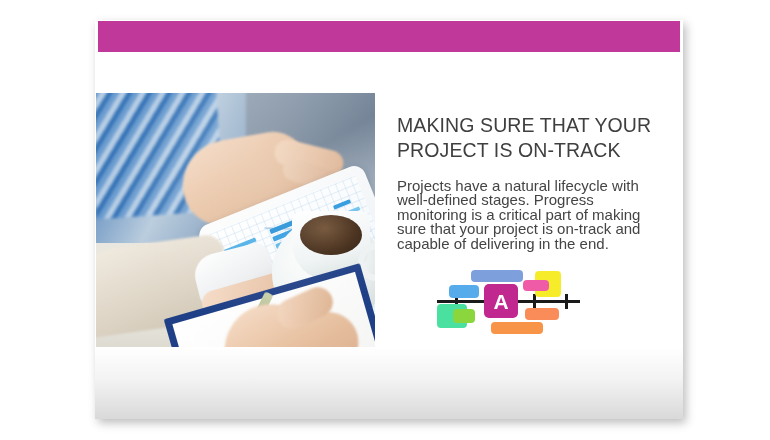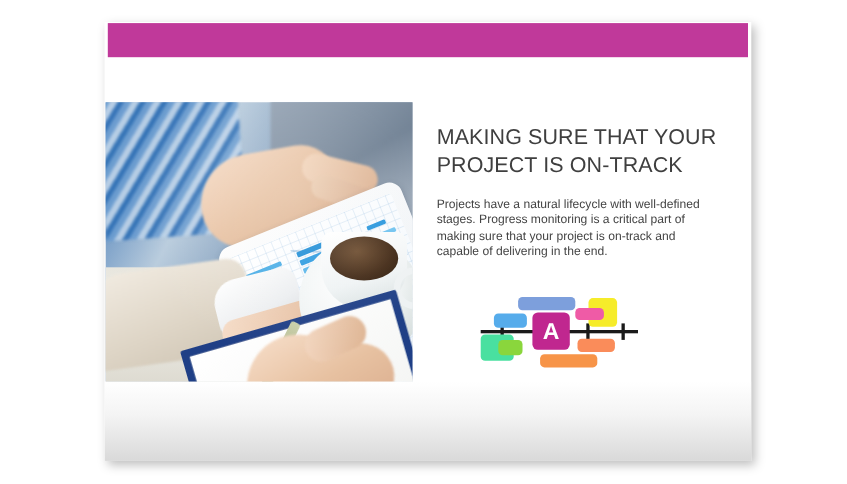--- a/index.html
+++ b/index.html
@@ -178,21 +178,21 @@
 
   
   .rcol{position:absolute;left:302px;top:0;width:276px;}
   .title{
     position:absolute;left:0;top:93px;width:262px;
     font-size:19.5px;line-height:25px;letter-spacing:.1px;
     color:#3f3f3f;font-weight:400;
   }
   .body{
     position:absolute;left:0;top:159px;width:246px;
-    font-size:11px;line-height:14.4px;color:#444444;
+    font-size:15px;line-height:14.4px;color:#444444;
   }
 
   
   .gantt{position:absolute;left:340px;top:242px;width:150px;height:76px;}
   .g-axis{
     position:absolute;left:2px;top:38px;width:143px;height:3px;background:#1a1a1a;
   }
   .g-tick{position:absolute;top:32px;width:3px;height:15px;background:#1a1a1a;}
   .g-bar{position:absolute;border-radius:4px;}
   .g-icon{

